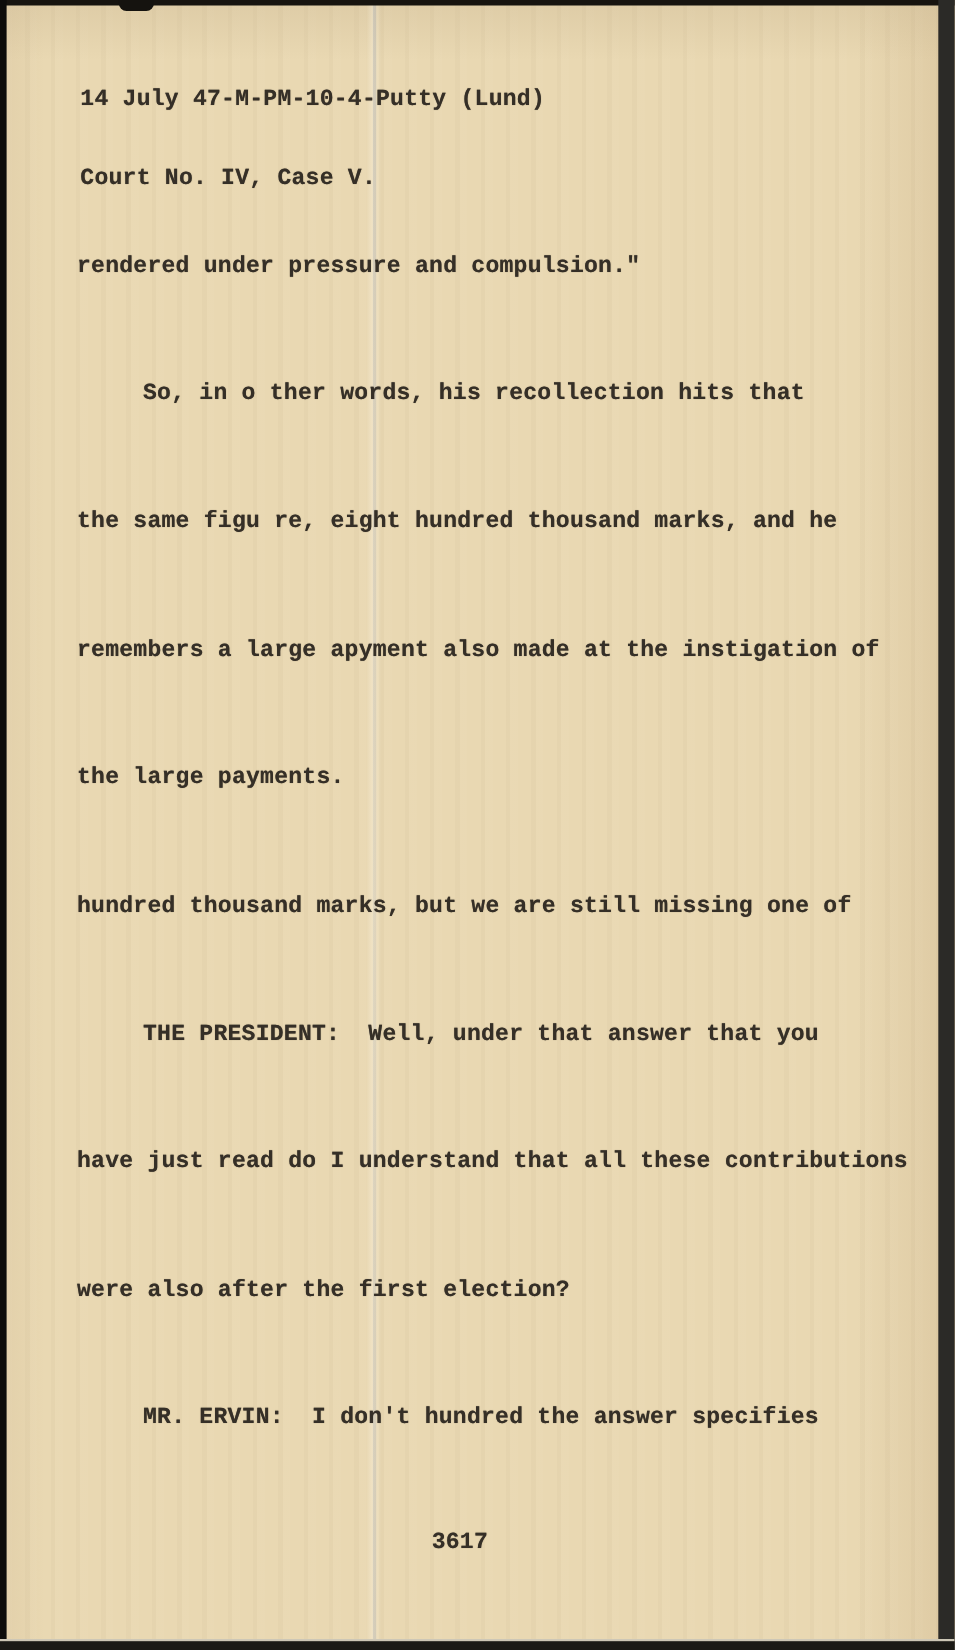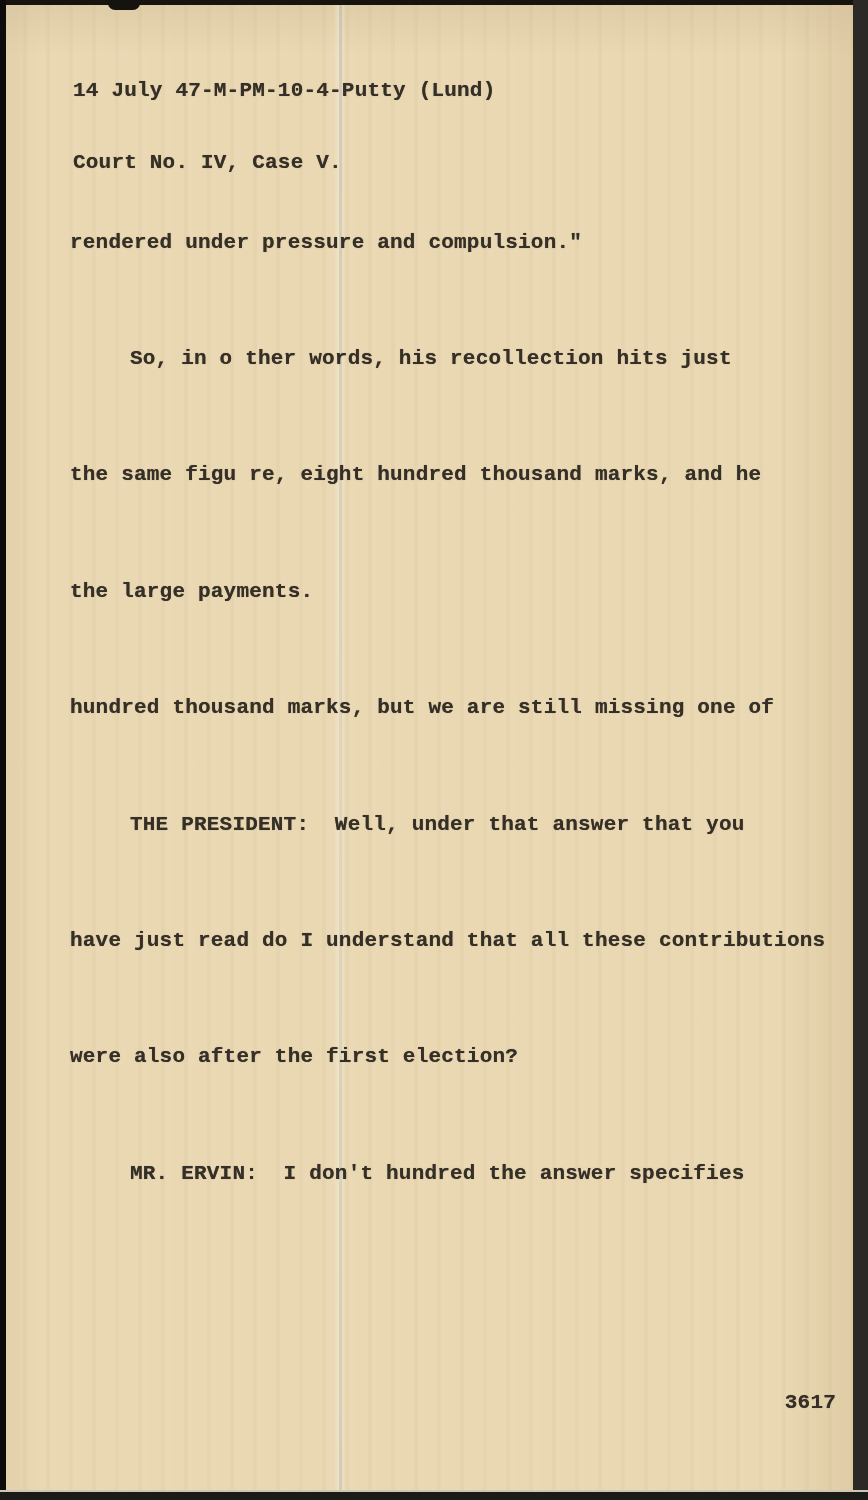--- a/index.html
+++ b/index.html
@@ -79,41 +79,42 @@
     width: 740px;
     line-height: 38.8px;
   }
   .line { white-space: pre; }
   .line.indent { padding-left: 60px; }
   .page-number {
     position: absolute;
     top: 1390px;
     left: 0;
     width: 836px;
-    text-align: right;
+    text-align: center;
     line-height: 26px;
   }
 </style>
 </head>
 <body>
 
 <div class="scan">
 
   <div class="crease-soft"></div>
   <div class="crease"></div>
 
   <div class="header-block tw">
     <div class="line">14 July 47-M-PM-10-4-Putty (Lund)</div>
     <div class="line">Court No. IV, Case V.</div>
   </div>
 
   <div class="content tw">
     <div class="line">rendered under pressure and compulsion."</div>
-    <div class="line indent">So, in o ther words, his recollection hits just</div>
+    <div class="line indent">So, in o ther words, his recollection hits that</div>
     <div class="line">the same figu re, eight hundred thousand marks, and he</div>
+    <div class="line">remembers a large apyment also made at the instigation of</div>
     <div class="line">the large payments.</div>
     <div class="line">hundred thousand marks, but we are still missing one of</div>
     <div class="line indent">THE PRESIDENT:  Well, under that answer that you</div>
     <div class="line">have just read do I understand that all these contributions</div>
     <div class="line">were also after the first election?</div>
     <div class="line indent">MR. ERVIN:  I don't hundred the answer specifies</div>
     
     
     
     

